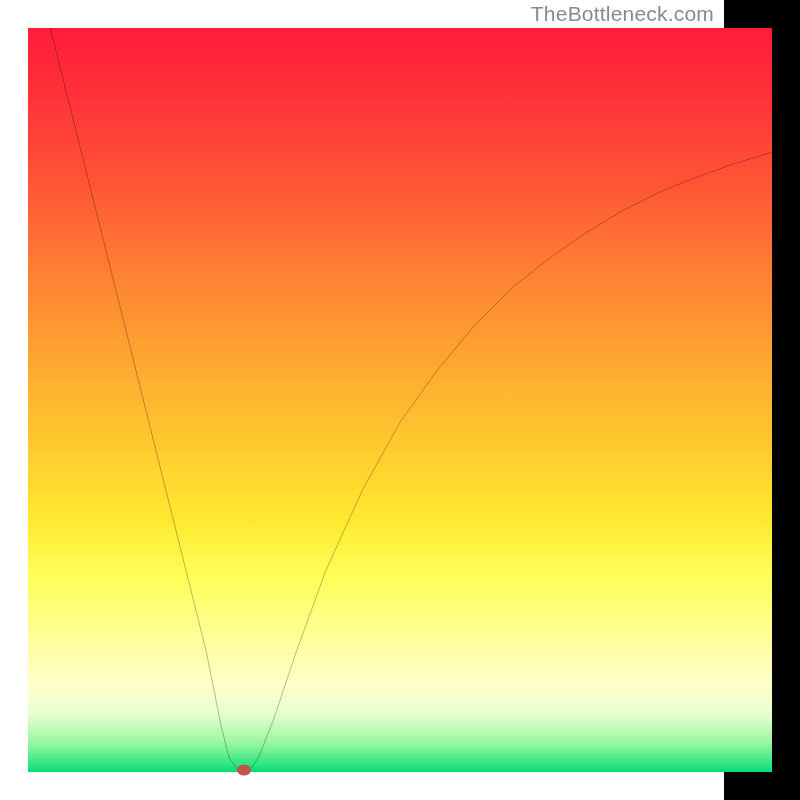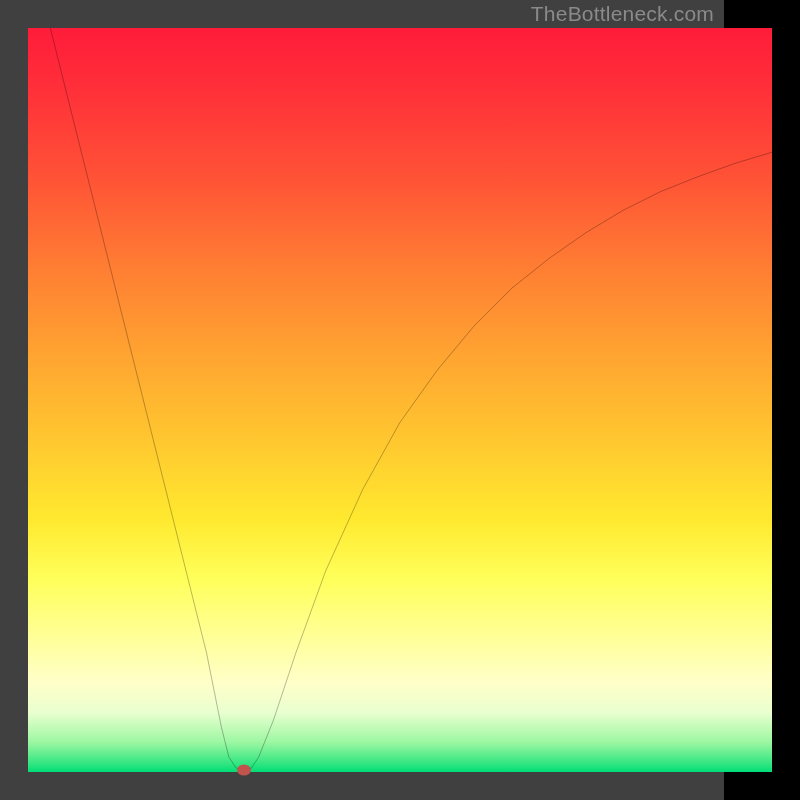--- a/index.html
+++ b/index.html
@@ -10,21 +10,21 @@
     background: #000;
     position: relative;
     font-family: Arial, Helvetica, sans-serif;
   }
   .frame {
     position: absolute;
     top: 0;
     left: 0;
     width: 724px;
     height: 800px;
-    background: #404040;
+    background: #ffffff;
   }
   .gradient-plot {
     position: absolute;
     top: 28px;
     left: 28px;
     width: 744px;
     height: 744px;
     background: linear-gradient(
       to bottom,
       #ff1c3a 0%,

